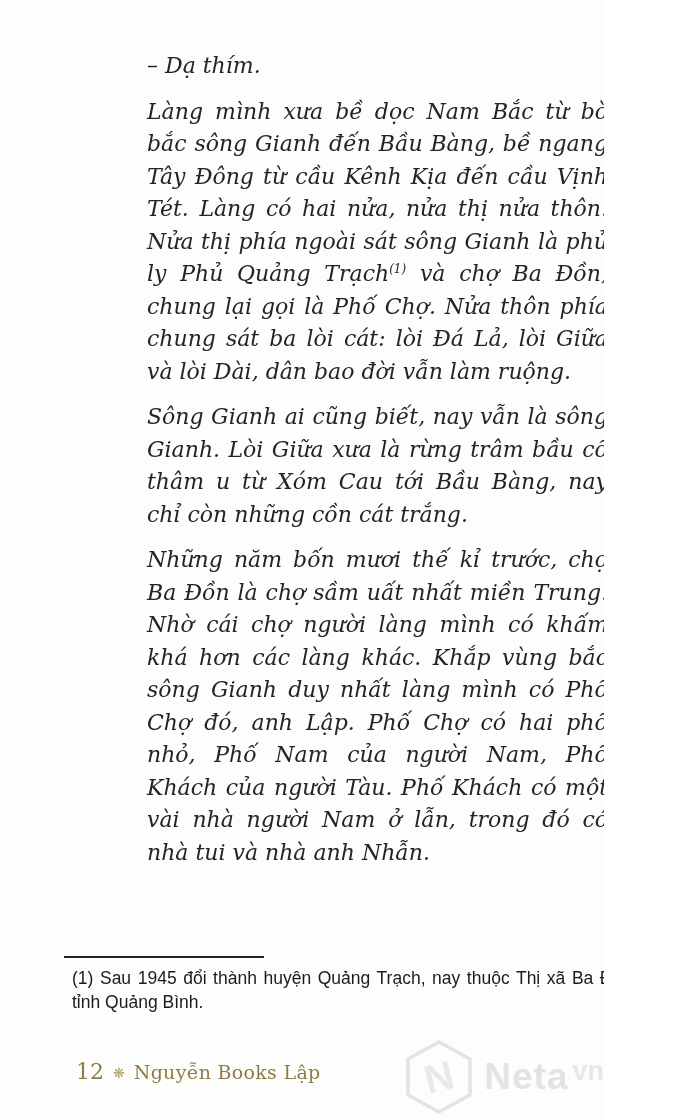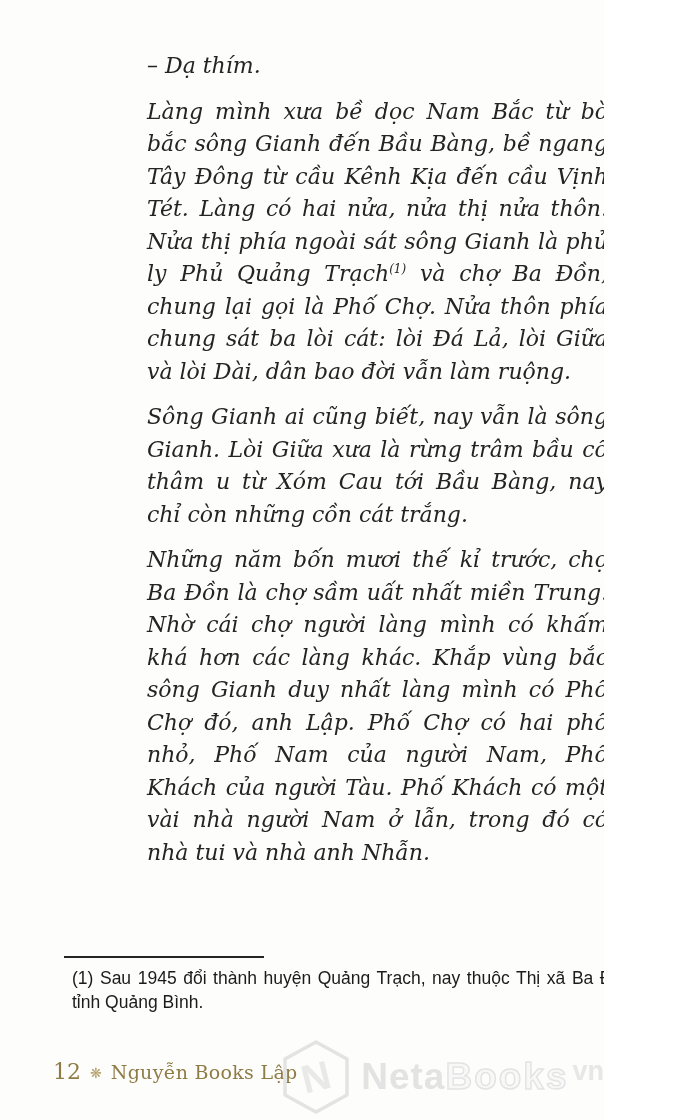--- a/index.html
+++ b/index.html
@@ -50,21 +50,21 @@
     font-family: "Liberation Sans", sans-serif;
     font-size: 17.5px;
     line-height: 24px;
     color: #1b1b1b;
     text-align: justify;
   }
 
   
   .footer {
     position: absolute;
-    left: 53px;
+    left: 76px;
     top: 1059px;
     display: flex;
     align-items: center;
     color: #8e7b45;
   }
   .page-number { font-size: 22px; }
   .footer-separator {
     font-family: "DejaVu Sans", sans-serif;
     font-size: 14px;
     color: #b3a06a;
@@ -120,18 +120,17 @@
     <span class="author-name">Nguyễn Books Lập</span>
   </div>
 
   <div class="watermark">
     <svg class="wm-logo" width="74" height="78" viewBox="0 0 74 78" xmlns="http://www.w3.org/2000/svg">
       <polygon points="37,4 68,21 68,57 37,74 6,57 6,21" fill="none" stroke="#e3e3e3" stroke-width="3.5" stroke-linejoin="round"></polygon>
       <text x="37" y="53" text-anchor="middle" font-family="Liberation Sans, sans-serif" font-weight="bold" font-size="40" fill="#e9e9e9" transform="rotate(-14 37 39)">N</text>
     </svg>
     <span class="wm-wordmark">
       <span class="wm-solid">Neta</span>
-        <span class="wm-outline">Books</span>
         <span class="wm-tld">vn</span>
     </span>
   </div>
 
 </div>
 
 </body></html>

